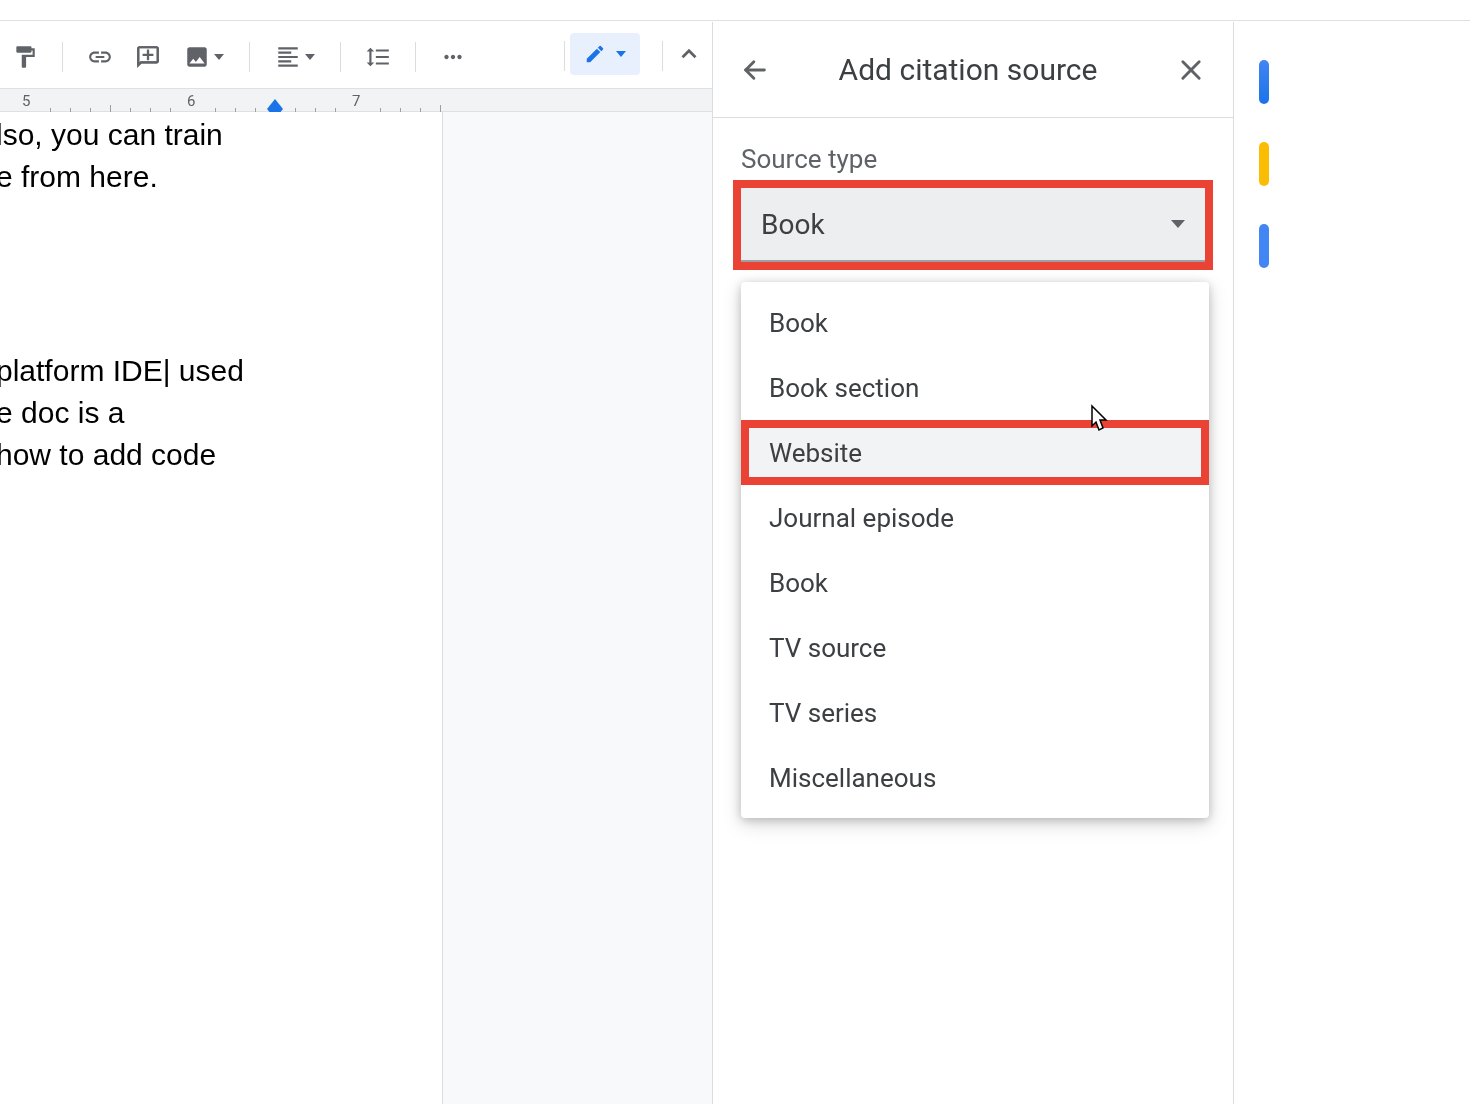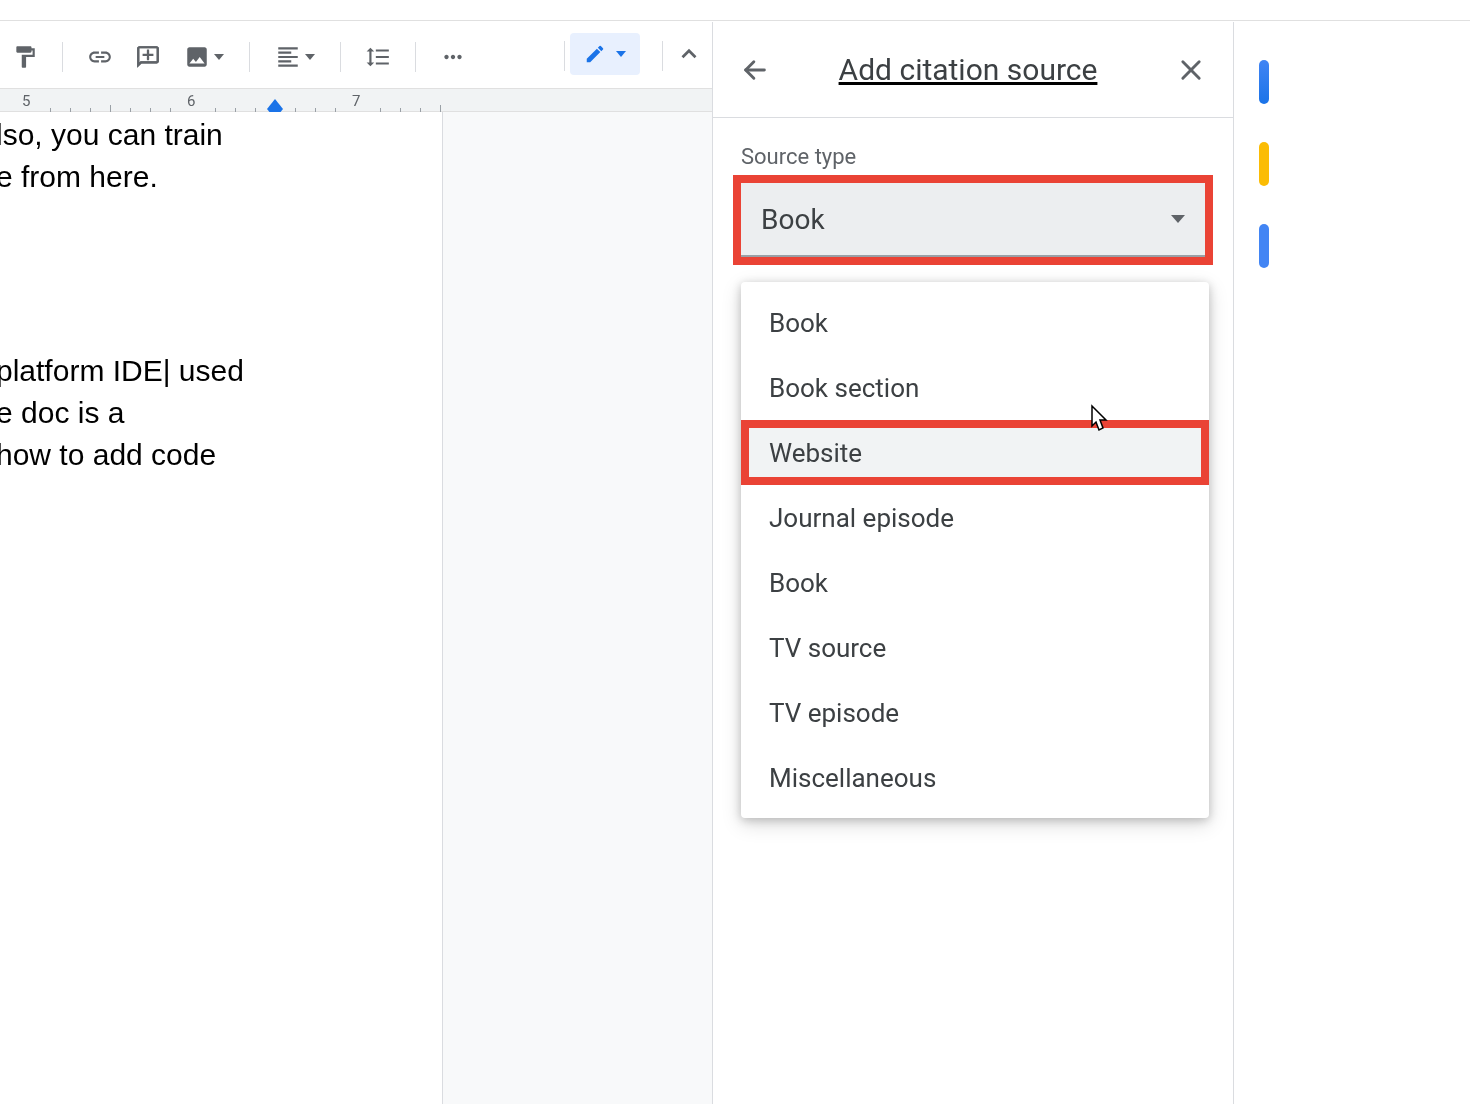--- a/index.html
+++ b/index.html
@@ -162,21 +162,20 @@
     border-left: 1px solid #dadce0;
     border-right: 1px solid #dadce0;
   }
   .panel-header {
     height: 96px;
     display: flex;
     align-items: center;
     padding: 0 22px;
     gap: 36px;
     border-bottom: 1px solid #dadce0;
-    text-decoration: underline;
   }
   .panel-header .back, .panel-header .close {
     width: 40px; height: 40px;
     display:flex;align-items:center;justify-content:center;
     cursor:pointer;
     color:#5f6368;
   }
   .panel-header .back svg, .panel-header .close svg {
     width: 28px; height: 28px; fill:none; stroke:#5f6368; stroke-width:2.5; stroke-linecap:round; stroke-linejoin:round;
   }
@@ -186,21 +185,21 @@
     color: #3c4043;
     font-weight: 400;
     text-align:center;
     margin-left:-10px;
   }
   .panel-body {
     padding: 26px 28px;
     position: relative;
   }
   .field-label {
-    font-size: 22px;
+    font-size: 26px;
     color: #5f6368;
     margin-bottom: 14px;
   }
   .select-box {
     width: 100%;
     height: 74px;
     background: #eceef0;
     border-bottom: 2px solid #9aa0a6;
     display: flex;
     align-items: center;
@@ -400,21 +399,21 @@
       <span class="caret"></span>
     </div>
 
     <div class="dropdown" id="dropdown">
         <div class="option">Book</div>
         <div class="option">Book section</div>
         <div class="option hovered highlight-red-inner">Website</div>
         <div class="option">Journal episode</div>
         <div class="option">Book</div>
         <div class="option">TV source</div>
-        <div class="option">TV episode</div>
+        <div class="option">TV series</div>
         <div class="option">Miscellaneous</div>
       </div>
 
     <div class="cursor-img">
       <svg viewBox="0 0 28 32">
           <path d="M9 2 L9 22 L13 18 L16 26 L20 24 L17 16 L23 16 Z" fill="#fff" stroke="#000" stroke-width="1.5"></path>
         </svg>
     </div>
   </div>
 </div>

